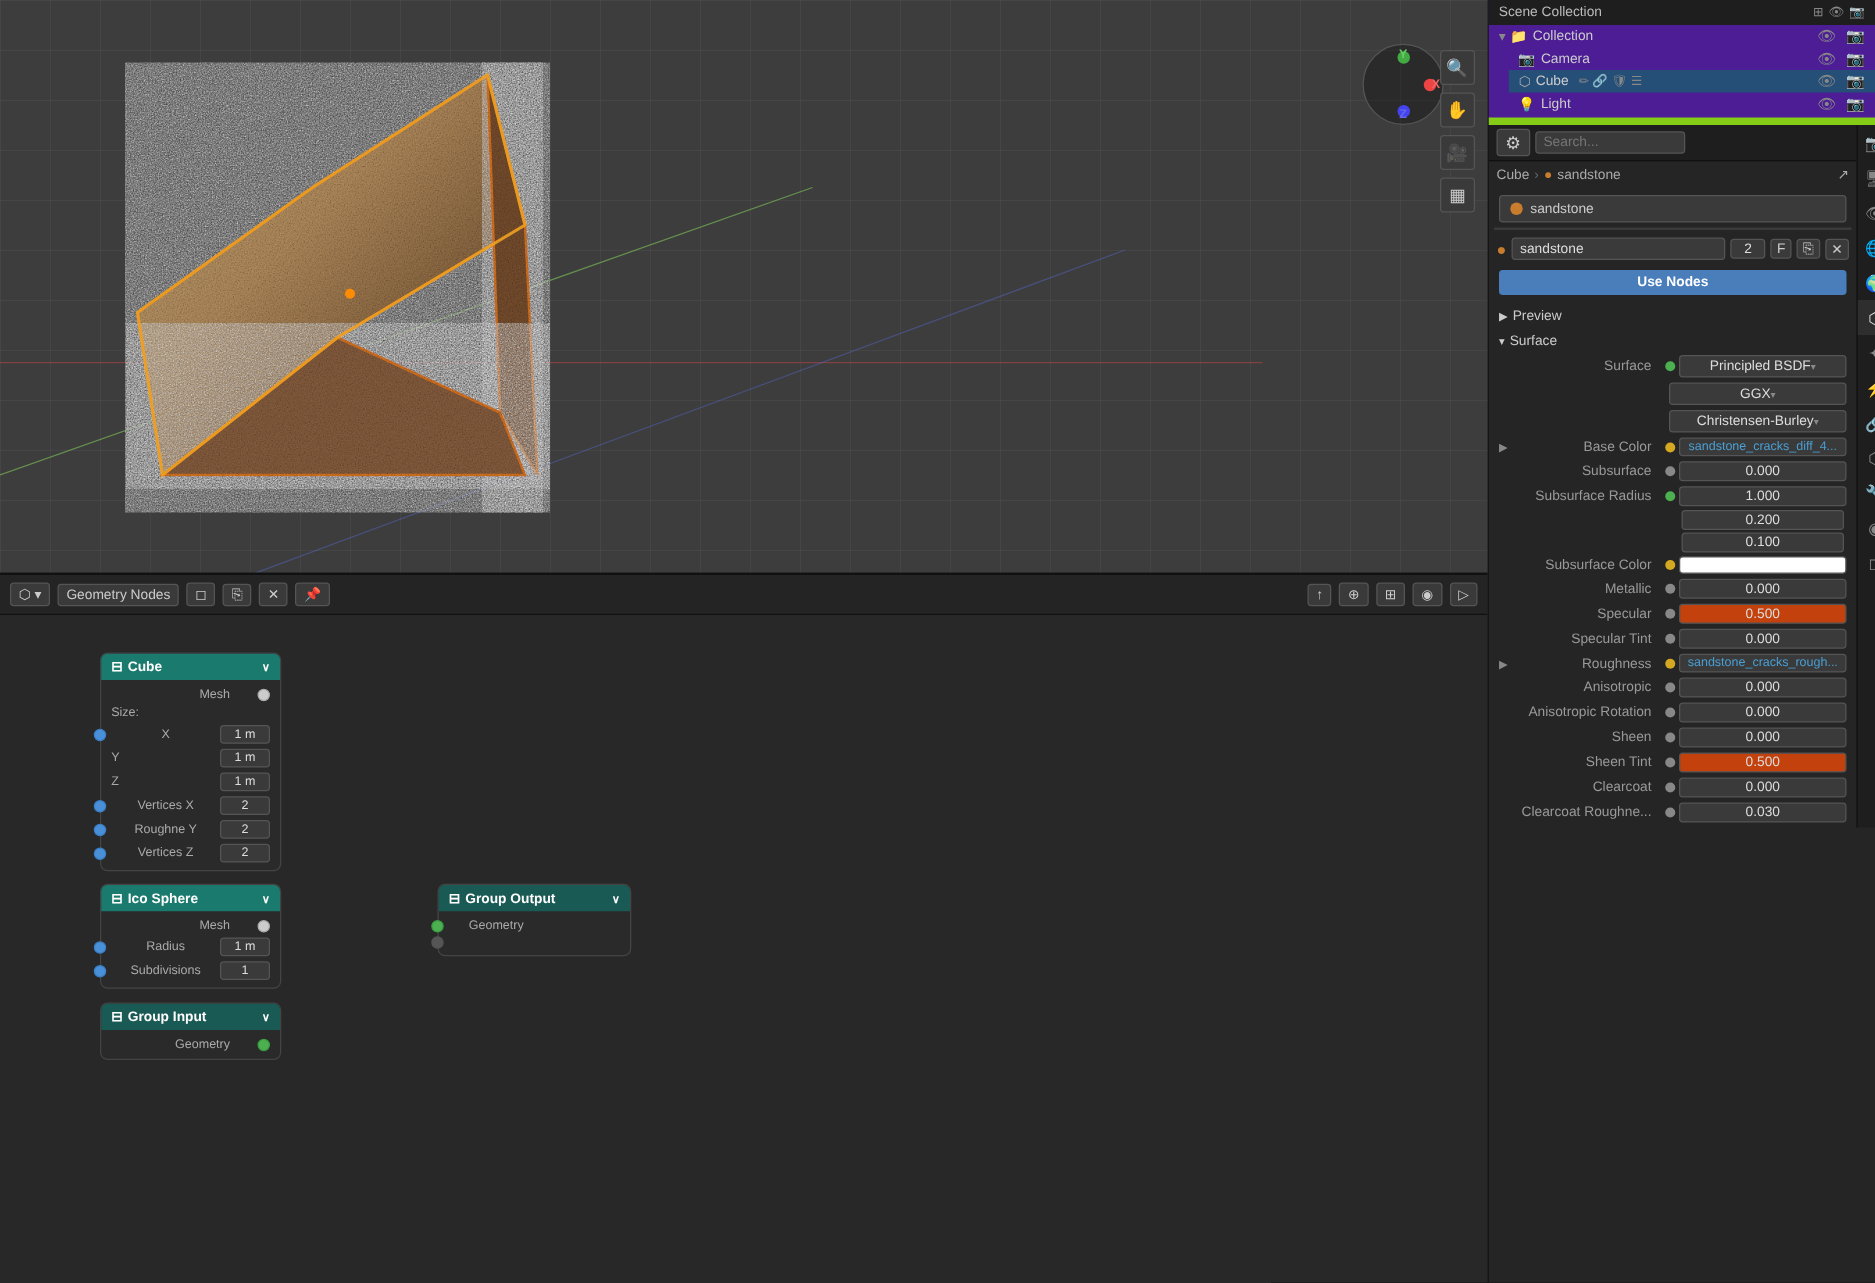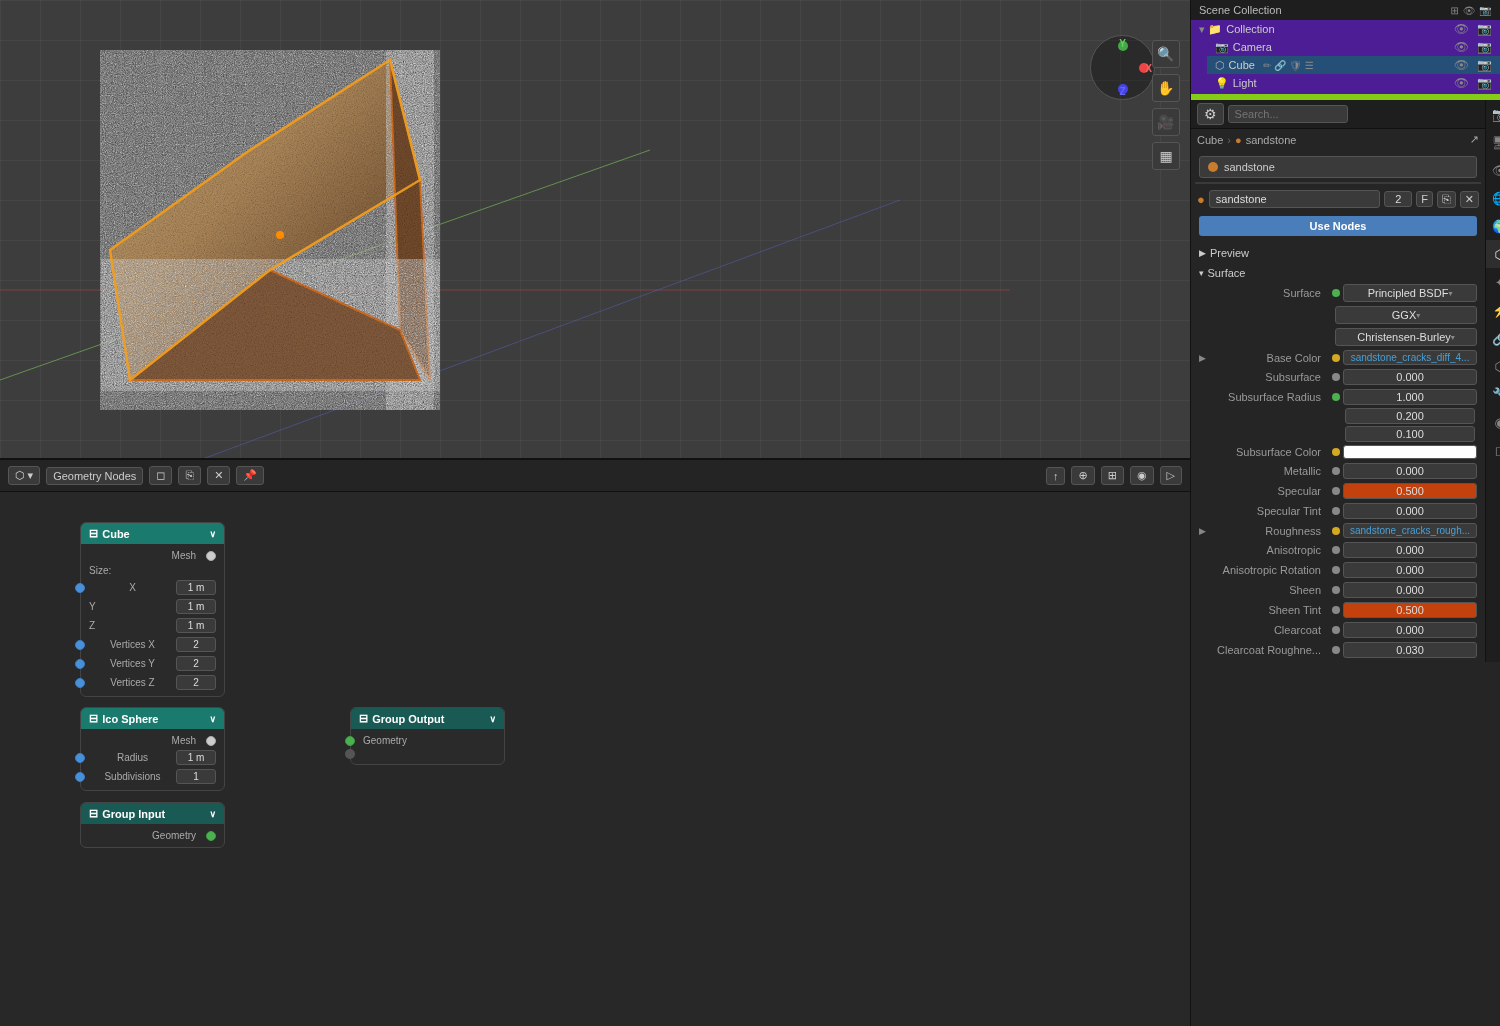--- a/index.html
+++ b/index.html
@@ -28,21 +28,21 @@
     .node-header.teal { background: #1a7a6e; color: #fff; }
     .node-header.dark-teal { background: #1a5a55; color: #fff; }
     .node-body { padding: 4px 8px; }
     .node-row { display: flex; align-items: center; justify-content: space-between; padding: 2px 0; font-size: 10px; color: #bbb; }
     .node-row-label { color: #aaa; }
     .node-row-value { background: #3a3a3a; border: 1px solid #555; padding: 1px 6px; border-radius: 3px; color: #ddd; min-width: 40px; text-align: center; font-size: 10px; }
     .socket { width: 10px; height: 10px; border-radius: 50%; display: inline-block; }
     .socket.white { background: #ccc; border: 1px solid #aaa; }
     .socket.green { background: #4caf50; border: 1px solid #3a9f40; }
     .socket.blue { background: #4a90d9; border: 1px solid #3a80c9; }
-    .socket-row { display: flex; align-items: center; gap: 4px; padding: 2px 0; font-size: 10px; }
+    .socket-row { display: flex; align-items: center; gap: 16px; padding: 2px 0; font-size: 10px; }
 
     
     .connection-svg { position: absolute; top: 0; left: 0; width: 100%; height: 100%; pointer-events: none; }
 
     
     .outliner { height: 100px; background: #4c1d95; border-bottom: 6px solid #84cc16; }
     .outliner-header { background: #1e1e1e; padding: 4px 8px; font-size: 11px; color: #bbb; display: flex; align-items: center; justify-content: space-between; }
     .outliner-item { display: flex; align-items: center; gap: 4px; padding: 2px 8px; font-size: 11px; cursor: pointer; }
     .outliner-item.selected { background: #264f78; }
     .outliner-indent { margin-left: 16px; }
@@ -239,21 +239,21 @@
               <span class="node-row-label">Z</span>
               <span class="node-row-value">1 m</span>
             </div>
             <div class="node-row">
               <span class="socket blue" style="margin-left:-14px;margin-right:4px;"></span>
               <span class="node-row-label">Vertices X</span>
               <span class="node-row-value">2</span>
             </div>
             <div class="node-row">
               <span class="socket blue" style="margin-left:-14px;margin-right:4px;"></span>
-              <span class="node-row-label">Vertices Y</span>
+              <span class="node-row-label">Roughne Y</span>
               <span class="node-row-value">2</span>
             </div>
             <div class="node-row">
               <span class="socket blue" style="margin-left:-14px;margin-right:4px;"></span>
               <span class="node-row-label">Vertices Z</span>
               <span class="node-row-value">2</span>
             </div>
           </div>
         </div>
 

